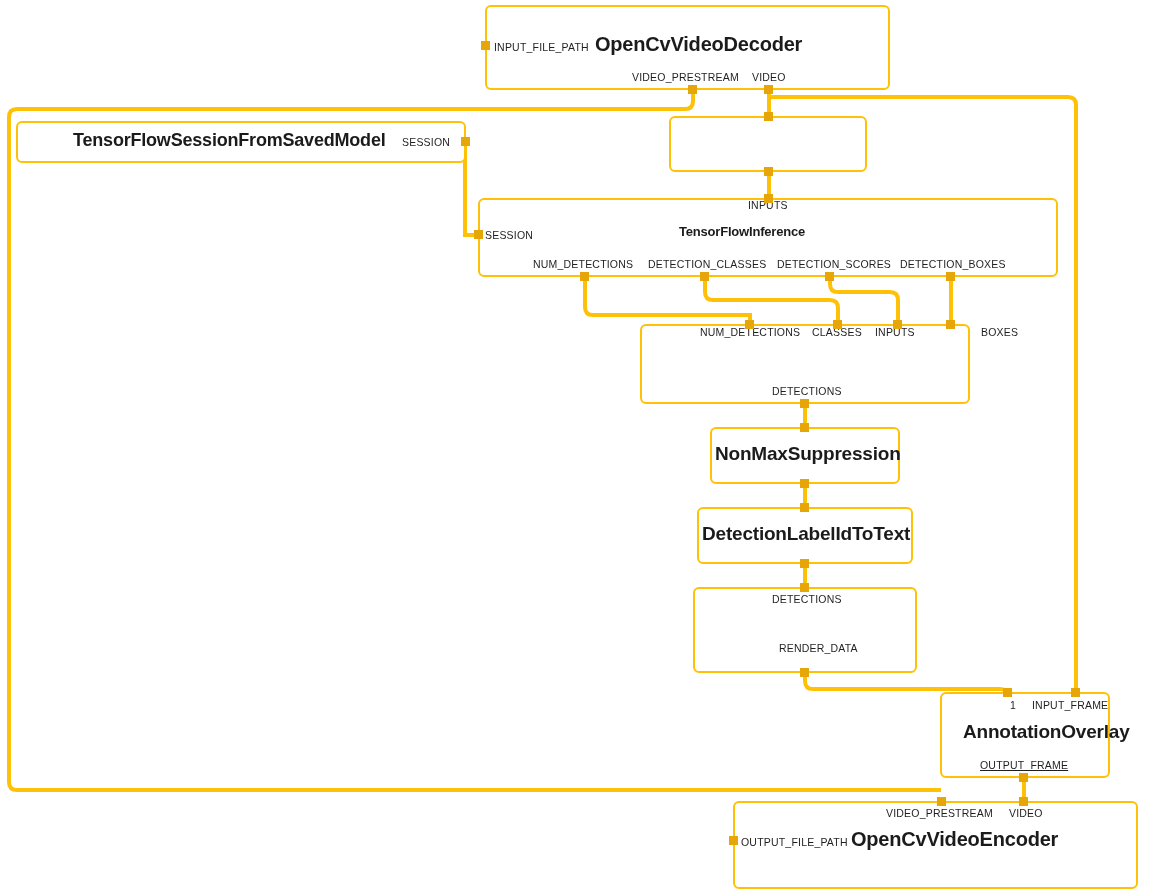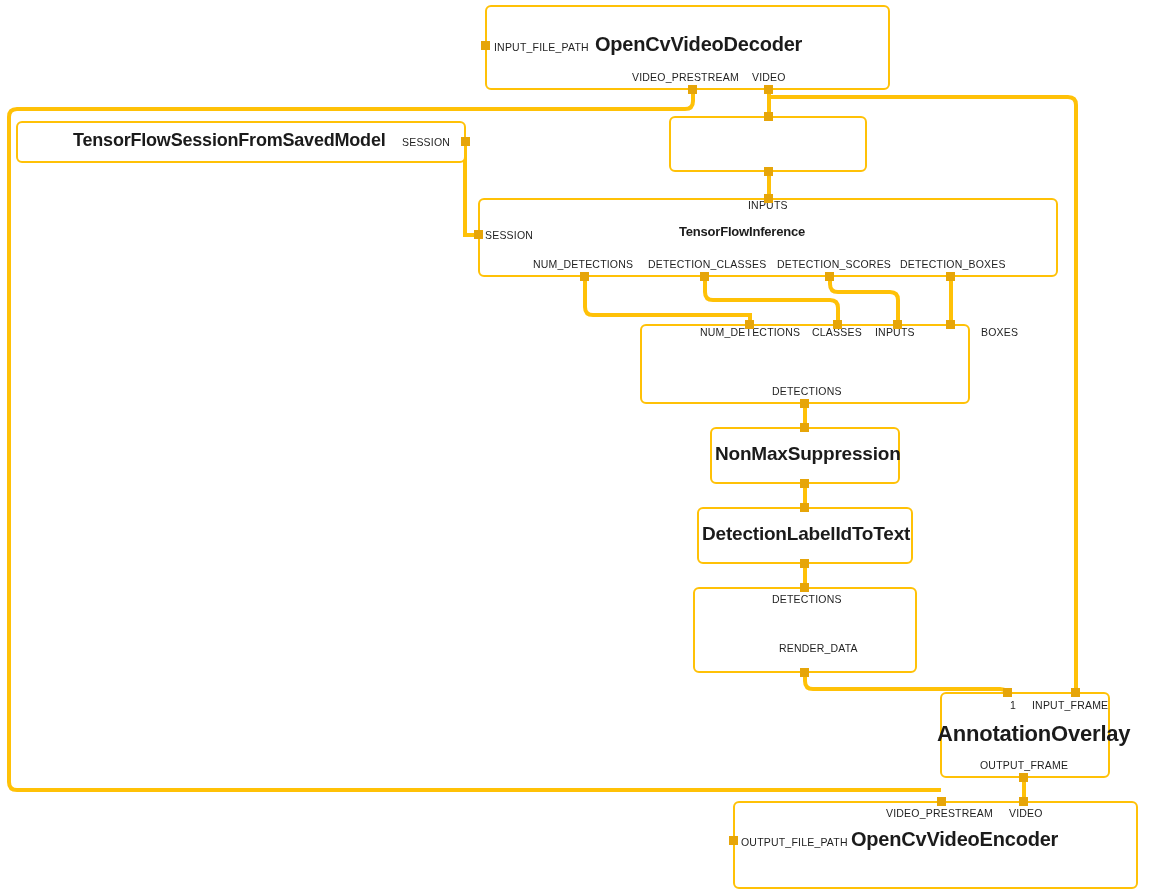--- a/index.html
+++ b/index.html
@@ -117,26 +117,26 @@
 
   <div class="node" style="left:693px;top:587px;width:224px;height:86px;">
   </div>
   <div class="port-label" style="left:772px;top:593px;">DETECTIONS</div>
   <div class="port" style="left:800px;top:583px;"></div>
   <div class="port-label" style="left:765px;top:642px;margin-left:14px;">RENDER_DATA</div>
   <div class="port" style="left:800px;top:668px;"></div>
 
   <div class="node" style="left:940px;top:692px;width:170px;height:86px;">
   </div>
-  <div class="node-title" style="left:937px;top:721px;font-size:22px;">AnnotationOverlay</div>
+  <div class="node-title" style="left:963px;top:721px;font-size:19px;">AnnotationOverlay</div>
   <div class="idx-label" style="left:1010px;top:699px;">1</div>
   <div class="port" style="left:1003px;top:688px;"></div>
   <div class="port-label" style="left:1032px;top:699px;text-align:right;">INPUT_FRAME</div>
   <div class="port" style="left:1071px;top:688px;"></div>
-  <div class="port-label" style="left:980px;top:759px;">OUTPUT_FRAME</div>
+  <div class="port-label" style="left:980px;top:759px;text-decoration:underline;">OUTPUT_FRAME</div>
   <div class="port" style="left:1019px;top:773px;"></div>
 
   <div class="node" style="left:733px;top:801px;width:405px;height:88px;">
   </div>
   <div class="node-title" style="left:851px;top:828px;font-size:20px;">OpenCvVideoEncoder</div>
   <div class="port-label" style="left:886px;top:807px;">VIDEO_PRESTREAM</div>
   <div class="port" style="left:937px;top:797px;"></div>
   <div class="port-label" style="left:1009px;top:807px;">VIDEO</div>
   <div class="port" style="left:1019px;top:797px;"></div>
   <div class="port-label" style="left:741px;top:836px;">OUTPUT_FILE_PATH</div>

